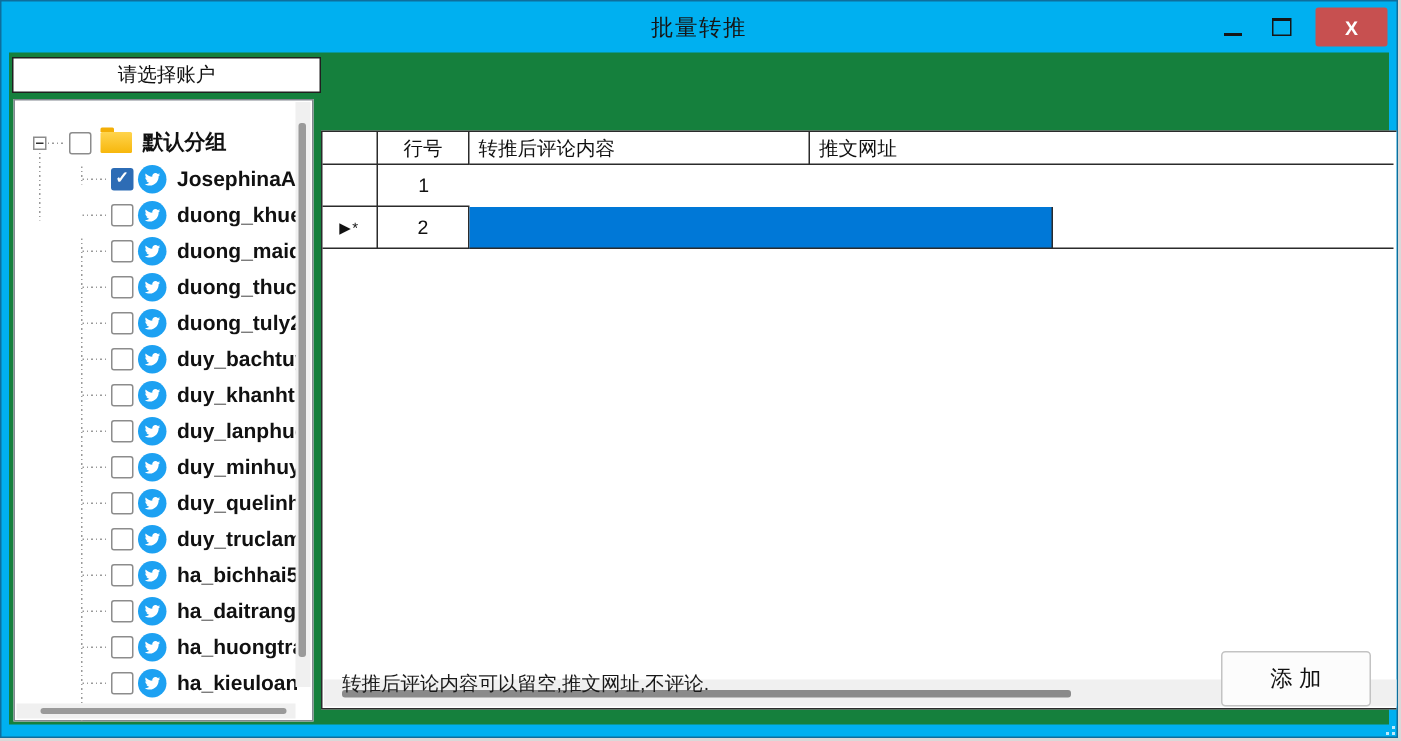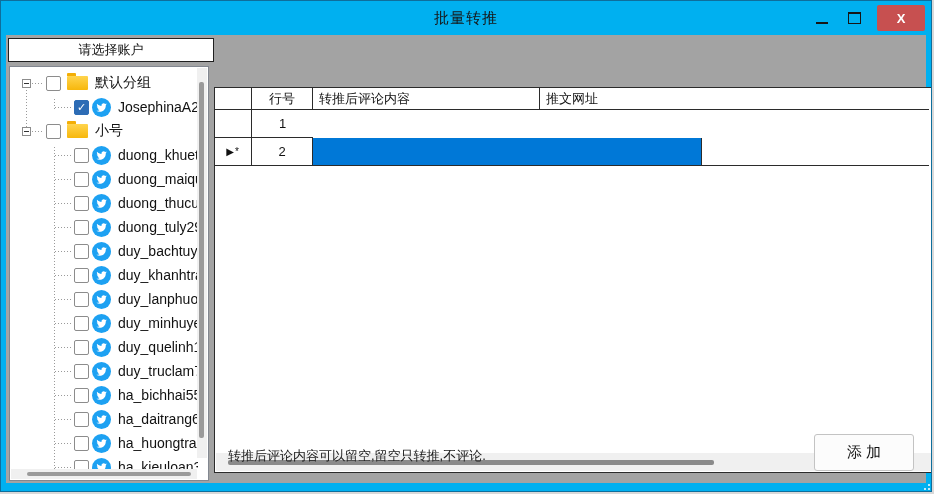--- a/index.html
+++ b/index.html
@@ -9,26 +9,26 @@
   .titlebar{position:relative;height:34px;}
   .title{position:absolute;left:0;right:0;top:8px;text-align:center;font-size:15px;color:#161616;letter-spacing:1px;}
   .capbtns{position:absolute;right:6px;top:0;height:34px;display:flex;align-items:center;}
   .btn-min{width:30px;height:26px;display:flex;align-items:flex-end;justify-content:center;padding-bottom:7px;box-sizing:border-box;cursor:default;}
   .btn-min .dash{width:12px;height:2px;background:#161616;}
   .btn-max{width:34px;height:26px;display:flex;align-items:center;justify-content:center;}
   .btn-max .sq{width:11px;height:9px;border:1px solid #161616;border-top-width:2px;background:transparent;}
   .btn-close{width:48px;height:26px;margin-left:6px;background:#c75050;border-radius:2px;display:flex;align-items:center;justify-content:center;}
   .btn-close .x{color:#fff;font-size:13px;font-weight:bold;line-height:1;}
   
-  .client{position:absolute;left:5px;right:5px;top:34px;bottom:8px;background:#a3a3a3;}
+  .client{position:absolute;left:5px;right:5px;top:34px;bottom:8px;background:#15803d;}
   
   .acc-header{position:absolute;left:2px;top:3px;width:206px;height:24px;box-sizing:border-box;border:1px solid #1f1f1f;background:#fff;
               text-align:center;line-height:22px;font-size:13px;color:#111;}
   .tree-box{position:absolute;left:3px;top:31px;width:200px;height:415px;box-sizing:border-box;border:1px solid #828790;background:#fff;}
-  .tree-content{position:absolute;left:0;top:0;width:188px;height:403px;overflow:hidden;padding-top:4px;box-sizing:border-box;}
+  .tree-content{position:absolute;left:0;top:12px;width:188px;height:403px;overflow:hidden;padding-top:4px;box-sizing:border-box;font-weight:bold;}
   .guide{position:absolute;width:1px;background-image:repeating-linear-gradient(to bottom,#9a9a9a 0 1px,transparent 1px 3px);}
   .g-root{left:16px;top:20px;height:48px;}
   .g-kids1{left:44px;top:32px;height:12px;}
   .g-kids2{left:44px;top:80px;height:324px;}
   .tree-row{position:relative;height:24px;display:flex;align-items:center;white-space:nowrap;}
   .stub{position:absolute;top:12px;height:1px;background-image:repeating-linear-gradient(to right,#9a9a9a 0 1px,transparent 1px 3px);}
   .stub-g{left:22px;width:12px;}
   .stub-c{left:45px;width:17px;}
   .expander{position:absolute;left:12px;top:8px;width:9px;height:9px;box-sizing:border-box;border:1px solid #8c8c8c;background:#fff;z-index:2;}
   .expander .minus{position:absolute;left:1px;right:1px;top:3px;height:1px;background:#333;}
@@ -110,29 +110,20 @@
           <div class="tree-row row-c">
             <span class="stub stub-c"></span>
             <span class="cb checked">✓</span>
             <span class="tw">
               <svg width="11" height="11" viewBox="0 0 24 24">
                 <path fill="#fff" d="M23.643 4.937c-.835.37-1.732.62-2.675.733.962-.576 1.7-1.49 2.048-2.578-.9.534-1.897.922-2.958 1.13-.85-.904-2.06-1.47-3.4-1.47-2.572 0-4.658 2.086-4.658 4.66 0 .364.042.718.12 1.06-3.873-.195-7.304-2.05-9.602-4.868-.4.69-.63 1.49-.63 2.342 0 1.616.823 3.043 2.072 3.878-.764-.025-1.482-.234-2.11-.583v.06c0 2.257 1.605 4.14 3.737 4.568-.392.106-.803.162-1.227.162-.3 0-.593-.028-.877-.082.593 1.85 2.313 3.198 4.352 3.234-1.595 1.25-3.604 1.995-5.786 1.995-.376 0-.747-.022-1.112-.065 2.062 1.323 4.51 2.093 7.14 2.093 8.57 0 13.255-7.098 13.255-13.254 0-.2-.005-.402-.014-.602.91-.658 1.7-1.477 2.323-2.41z"></path>
               </svg>
             </span>
             <span class="tree-label">JosephinaA259</span>
           </div>
-          <div class="tree-row row-g">
-            <span class="expander">
-              <span class="minus"></span>
-            </span>
-            <span class="stub stub-g"></span>
-            <span class="cb"></span>
-            <span class="folder"></span>
-            <span class="tree-label">小号</span>
-          </div>
           <div class="tree-row row-c">
             <span class="stub stub-c"></span>
             <span class="cb"></span>
             <span class="tw">
               <svg width="11" height="11" viewBox="0 0 24 24">
                 <path fill="#fff" d="M23.643 4.937c-.835.37-1.732.62-2.675.733.962-.576 1.7-1.49 2.048-2.578-.9.534-1.897.922-2.958 1.13-.85-.904-2.06-1.47-3.4-1.47-2.572 0-4.658 2.086-4.658 4.66 0 .364.042.718.12 1.06-3.873-.195-7.304-2.05-9.602-4.868-.4.69-.63 1.49-.63 2.342 0 1.616.823 3.043 2.072 3.878-.764-.025-1.482-.234-2.11-.583v.06c0 2.257 1.605 4.14 3.737 4.568-.392.106-.803.162-1.227.162-.3 0-.593-.028-.877-.082.593 1.85 2.313 3.198 4.352 3.234-1.595 1.25-3.604 1.995-5.786 1.995-.376 0-.747-.022-1.112-.065 2.062 1.323 4.51 2.093 7.14 2.093 8.57 0 13.255-7.098 13.255-13.254 0-.2-.005-.402-.014-.602.91-.658 1.7-1.477 2.323-2.41z"></path>
               </svg>
             </span>
             <span class="tree-label">duong_khuetru</span>
           </div>
@@ -292,21 +283,21 @@
             <div class="gc c1">2</div>
             <div class="gc c2 cell-sel"></div>
             <div class="gc c3"></div>
           </div>
         </div>
       <div class="grid-hscroll">
           <div class="grid-hthumb"></div>
         </div>
     </div>
 
-    <div class="hint">转推后评论内容可以留空,留空只转推,不评论.</div>
+    <div class="hint">转推后评论内容可以留空,推文网址,不评论.</div>
     <div class="add-btn">添 加</div>
   </div>
 
   <div class="grip">
       <i class="d1"></i>
       <i class="d2"></i>
       <i class="d3"></i>
     </div>
 </div>
 

